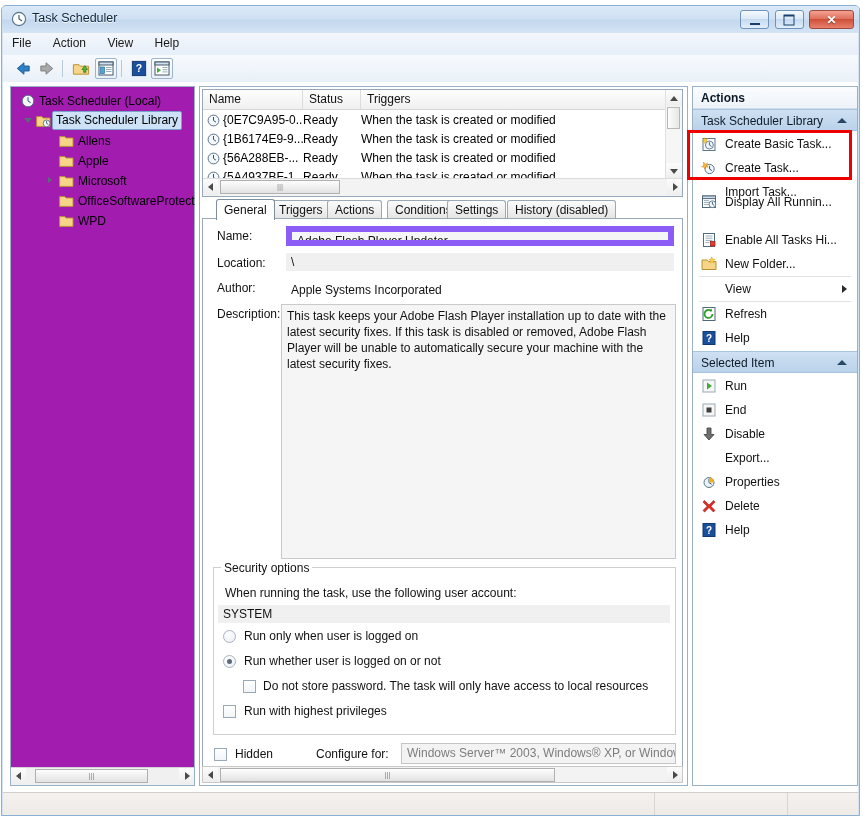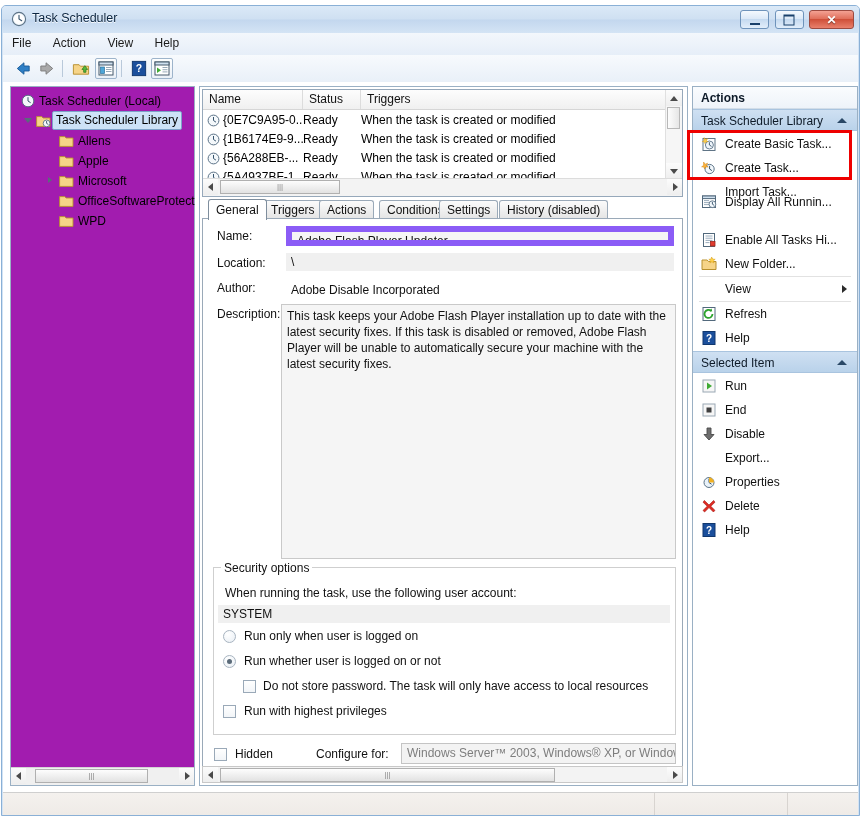--- a/index.html
+++ b/index.html
@@ -146,21 +146,21 @@
   }
   .hsb .hthumb{
     position:absolute;top:1px;height:14px;
     background:linear-gradient(to bottom,#fdfdfd,#e2e2e2);
     border:1px solid #b0b0b0;box-sizing:border-box;
   }
   .grip{position:absolute;left:50%;top:50%;transform:translate(-50%,-50%);
     font-size:8px;color:#8a8a8a;letter-spacing:0px;line-height:1;}
 
   
-  .tabstrip{position:absolute;left:8px;top:112px;width:481px;height:20px;text-decoration:underline;}
+  .tabstrip{position:absolute;left:16px;top:112px;width:481px;height:20px;text-decoration:underline;}
   .tab{
     position:absolute;top:1px;height:19px;line-height:18px;font-size:12px;
     padding:0 7px;border:1px solid #9aa9b8;border-bottom:none;
     background:linear-gradient(to bottom,#fbfbfb,#e4e4e4);
     border-radius:3px 3px 0 0;box-sizing:border-box;white-space:nowrap;color:#111;
   }
   .tab.active{
     top:0;height:21px;line-height:20px;background:#fff;border-color:#7f8e9d;z-index:3;
   }
   .tabbody{
@@ -475,21 +475,21 @@
 
         <div class="tabbody">
 
           <span class="fld-label" style="left:14px;top:10px;">Name:</span>
           <div class="fld-ro fld-boxed" style="left:83px;top:7px;width:388px;height:20px;">Adobe Flash Player Updater</div>
 
           <span class="fld-label" style="left:14px;top:37px;">Location:</span>
           <div class="fld-ro fld-band" style="left:83px;top:34px;width:388px;height:18px;">\</div>
 
           <span class="fld-label" style="left:14px;top:62px;">Author:</span>
-          <div class="fld-ro" style="left:83px;top:62px;width:388px;height:18px;">Adobe Disable Incorporated</div>
+          <div class="fld-ro" style="left:83px;top:62px;width:388px;height:18px;">Apple Systems Incorporated</div>
 
           <span class="fld-label" style="left:14px;top:88px;">Description:</span>
           <div class="desc" style="left:78px;top:85px;width:395px;height:255px;">This task keeps your Adobe Flash Player installation up to date with the latest security fixes. If this task is disabled or removed, Adobe Flash Player will be unable to automatically secure your machine with the latest security fixes.</div>
 
           <div class="group" style="left:10px;top:348px;width:463px;height:168px;"></div>
           <span class="group-title" style="left:18px;top:342px;">Security options</span>
 
           <span class="fld-label" style="left:22px;top:367px;">When running the task, use the following user account:</span>
           <div class="fld-ro fld-band" style="left:15px;top:386px;width:452px;height:18px;">SYSTEM</div>
 

